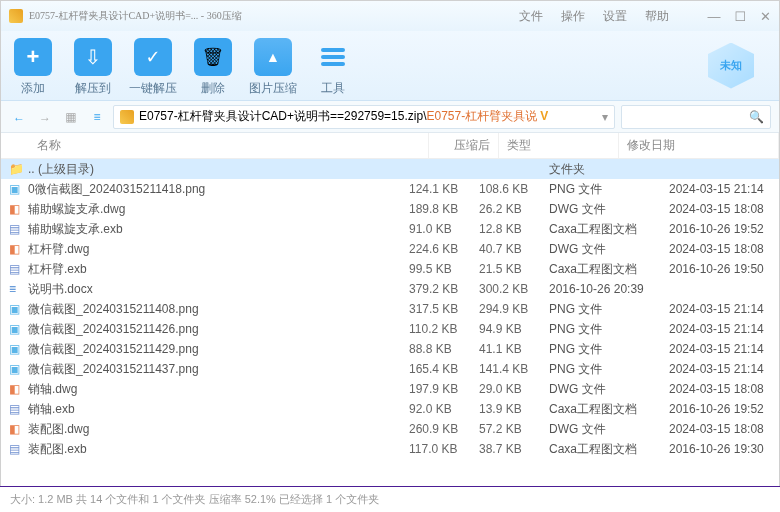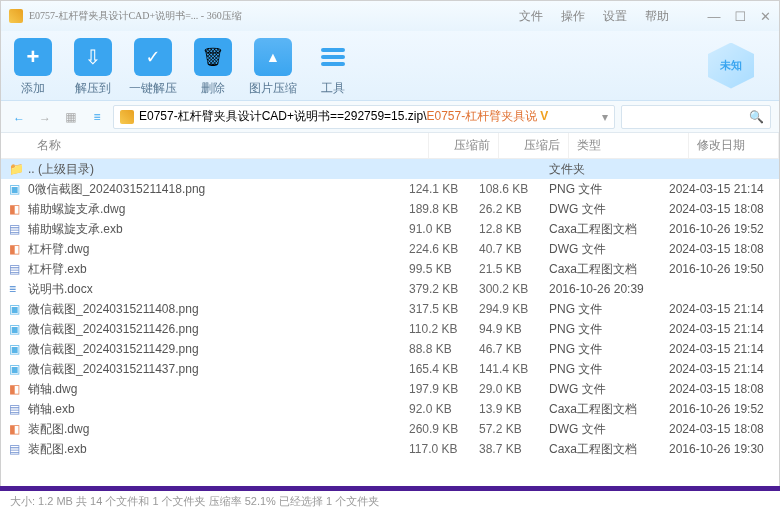--- a/index.html
+++ b/index.html
@@ -54,21 +54,21 @@
 .row.sel{background:#d6ecff;}
 .row .c-name{display:flex;align-items:center;gap:5px;}
 .fico{width:14px;height:14px;flex-shrink:0;}
 .fi-up{color:#f0c040;}
 .fi-img::before{content:"▣";color:#5ab5e8;}
 .fi-dwg::before{content:"◧";color:#e88050;}
 .fi-exb::before{content:"▤";color:#7090d0;}
 .fi-doc::before{content:"≡";color:#4080d0;font-weight:bold;}
 .row .c-bef,.row .c-aft{justify-content:flex-end;color:#666;}
 .row>div{padding:0 8px;}
-.status{position:absolute;bottom:0;left:0;right:0;height:26px;background:#fff;border-top:5px solid #4c1d95;display:flex;align-items:center;padding:0 10px;color:#999;font-size:11px;}
+.status{position:absolute;bottom:0;left:0;right:0;height:26px;background:#fff;border-top:1px solid #4c1d95;display:flex;align-items:center;padding:0 10px;color:#999;font-size:11px;}
 </style>
 </head>
 <body>
 
 <div class="titlebar">
   <div class="ticon"></div>
   <div class="ttext">E0757-杠杆臂夹具设计CAD+说明书=... - 360压缩</div>
   <div class="menu">
     <span>文件</span>
     <span>操作</span>
@@ -127,21 +127,20 @@
     <div class="ptxt"><span class="p1">E0757-杠杆臂夹具设计CAD+说明书==292759=15.zip</span><span>\</span><span class="p2">E0757-杠杆臂夹具说</span><span class="v">V</span></div>
     <div class="dd">▾</div>
   </div>
   <div class="searchbox">
     <span class="sic">🔍</span>
   </div>
 </div>
 
 <div class="header">
   <div class="c-name">名称</div>
-  <div class="c-bef">压缩前</div>
   <div class="c-aft">压缩后</div>
   <div class="c-type">类型</div>
   <div class="c-date">修改日期</div>
 </div>
 
 <div class="filelist">
   <div class="row sel">
     <div class="c-name">
         <span class="fico fi-up">📁</span>
         <span>.. (上级目录)</span>
@@ -230,21 +229,21 @@
         <div class="c-aft">94.9 KB</div>
         <div class="c-type">PNG 文件</div>
         <div class="c-date">2024-03-15 21:14</div>
       </div>
       <div class="row">
         <div class="c-name">
           <span class="fico fi-img"></span>
           <span>微信截图_20240315211429.png</span>
         </div>
         <div class="c-bef">88.8 KB</div>
-        <div class="c-aft">46.7 KB</div>
+        <div class="c-aft">41.1 KB</div>
         <div class="c-type">PNG 文件</div>
         <div class="c-date">2024-03-15 21:14</div>
       </div>
       <div class="row">
         <div class="c-name">
           <span class="fico fi-img"></span>
           <span>微信截图_20240315211437.png</span>
         </div>
         <div class="c-bef">165.4 KB</div>
         <div class="c-aft">141.4 KB</div>

